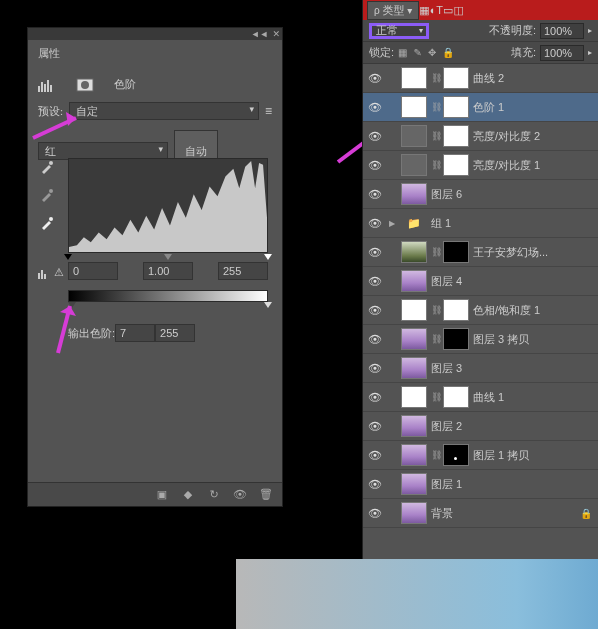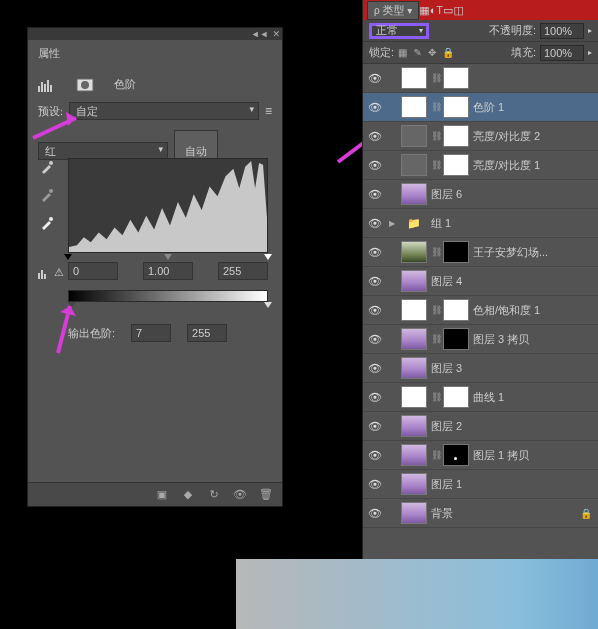--- a/index.html
+++ b/index.html
@@ -27,21 +27,21 @@
 .tri.black { border-top:6px solid #000; left:-4px;}
 .tri.gray { border-top:6px solid #888; left:calc(50% - 4px);}
 .tri.white { border-top:6px solid #fff; right:-4px;}
 .minibar-icons{position:absolute;left:10px;top:238px;display:flex;gap:2px;align-items:center;}
 .nums { position:absolute; left:40px; top:234px; width:200px; display:flex; justify-content:space-between; }
 .numbox { background:#454545; border:1px solid #333; width:50px; height:18px; display:flex; align-items:center; padding:0 4px;}
 .gradient { position:absolute; left:40px; top:262px; width:200px; height:12px; background:linear-gradient(to right,#000,#fff); border:1px solid #2a2a2a;}
 .grad-tri { position:absolute; top:274px; width:0;height:0;border-left:4px solid transparent;border-right:4px solid transparent;}
 .grad-tri.left{left:40px;border-top:6px solid #444;}
 .grad-tri.right{left:236px;border-top:6px solid #ddd;}
-.outrow { position:absolute; left:40px; top:296px; width:200px; display:flex; align-items:center; gap:16px;}
+.outrow { position:absolute; left:40px; top:296px; width:200px; display:flex; align-items:center; gap:0;}
 .footer-icons { position:absolute; bottom:0; left:0; right:0; height:24px; background:#494949; display:flex; justify-content:flex-end; align-items:center; gap:10px; padding:0 8px; border-top:1px solid #333;}
 .ficon { width:16px; height:16px; display:flex; align-items:center; justify-content:center; color:#aaa;}
 
 
 .arrow { position:absolute; pointer-events:none; }
 
 
 .layers { position:absolute; right:0; top:0; width:236px; height:629px; background:#535353; border-left:1px solid #222;}
 .layers .topbar { height:20px; background:#b91c1c; display:flex; align-items:center; padding:0 4px; gap:0;}
 .topbar .chip{background:#5a5a5a;border:1px solid #333;padding:1px 6px;font-size:10px;}
@@ -238,20 +238,21 @@
     <span style="font-size:8px;">▸</span>
   </div>
 
   <div class="layer-list" id="layer-list">
       <div class="layer">
         <div class="eye">👁</div>
         <div class="expand"></div>
         <div class="thumb white"></div>
         <div class="chain">⛓</div>
         <div class="thumb white"></div>
+        <div class="lname">曲线 2</div>
       </div>
       <div class="layer selected">
         <div class="eye">👁</div>
         <div class="expand"></div>
         <div class="thumb white"></div>
         <div class="chain">⛓</div>
         <div class="thumb white"></div>
         <div class="lname">色阶 1</div>
       </div>
       <div class="layer">

